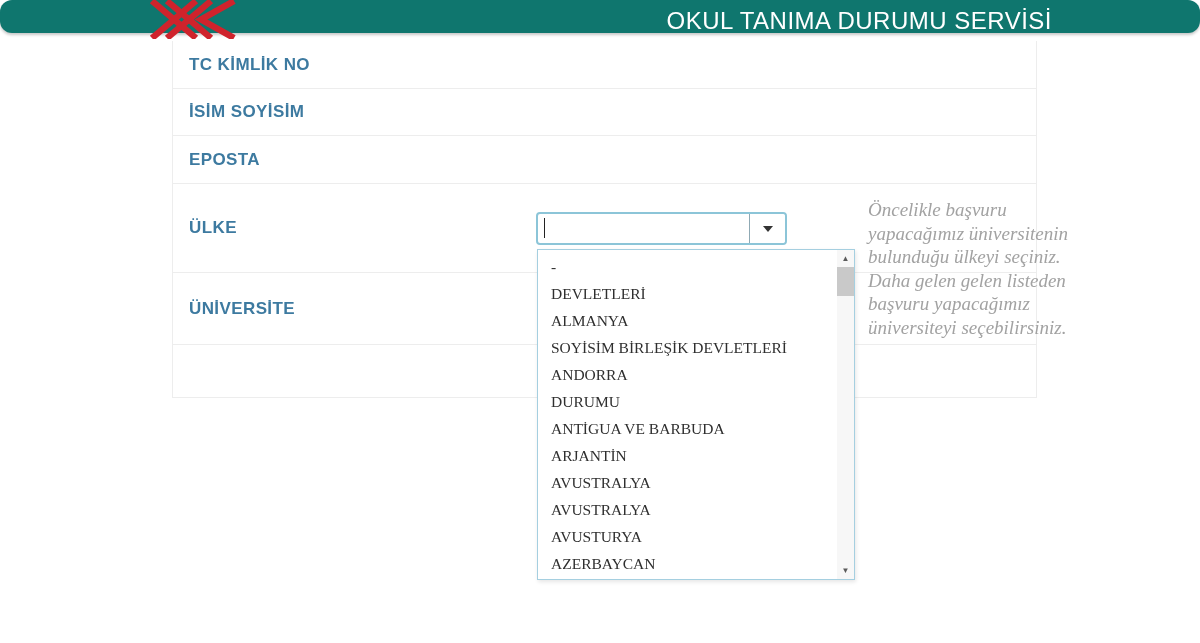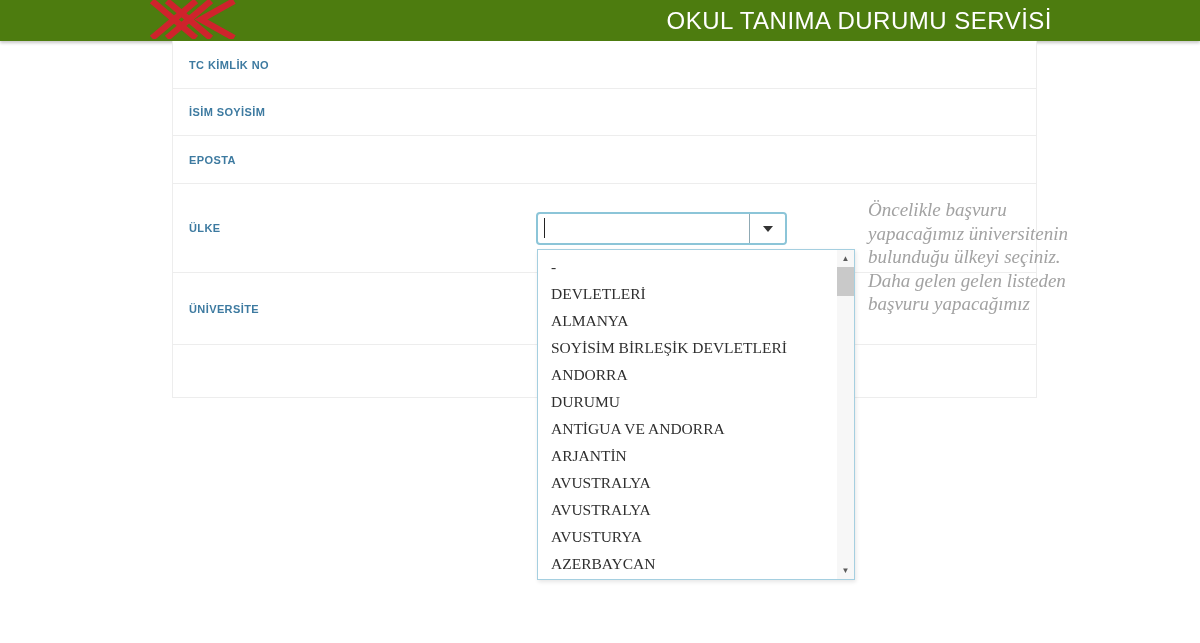--- a/index.html
+++ b/index.html
@@ -1,33 +1,33 @@
 <!DOCTYPE html>
 <html><head>
 <meta charset="utf-8">
 <style>
   * { margin:0; padding:0; box-sizing:border-box; }
   html,body { background:#fff; }
   body { font-family:"Liberation Sans", sans-serif; }
   #page { position:relative; width:1200px; height:643px; background:#fff; overflow:hidden; }
 
   
-  .header { position:absolute; left:0; top:0; width:1200px; height:41px;
-            background:#4d7c0f; box-shadow:0 2px 3px rgba(0,0,0,.22); }
+  .header { position:absolute; left:0; top:0; width:1200px; height:33px;
+            background:#0f766e; box-shadow:0 2px 3px rgba(0,0,0,.22);border-radius:12px; }
   .logo { position:absolute; left:146px; top:0; width:92px; height:39px; }
   .header-title { position:absolute; right:148px; top:0; height:41px; line-height:41px;
                   color:#ffffff; font-size:24px; font-weight:400; letter-spacing:.5px;
                   white-space:nowrap; }
 
   
   .panel { position:absolute; left:172px; top:41px; width:865px; height:357px;
            background:#fff; border-left:1px solid #ededed; border-right:1px solid #ededed; }
   .frow { position:relative; width:100%; border-bottom:1px solid #ededed;
           display:flex; align-items:center; }
-  .frow .flabel { padding-left:16px; font-size:11px; font-weight:700; color:#3d7aa0;
+  .frow .flabel { padding-left:16px; font-size:17px; font-weight:700; color:#3d7aa0;
                   letter-spacing:.4px; white-space:nowrap; }
   .r1 { height:48px; } .r2 { height:47px; } .r3 { height:48px; }
   .r4 { height:89px; } .r5 { height:72px; } .r6 { height:53px; border-bottom:1px solid #ededed; }
 
   
   .combo { position:absolute; left:363px; top:28px; width:251px; height:33px;
            background:#fff; border:2px solid #8cc5d8; border-radius:4px;
            display:flex; align-items:stretch; }
   .combo-input { flex:1; position:relative; }
   .caret { position:absolute; left:6px; top:4px; width:1px; height:20px; background:#222; }
@@ -107,31 +107,32 @@
 
     <div class="frow r6"></div>
   </div>
 
   <div class="help">
       <div class="help-line">Öncelikle başvuru</div>
       <div class="help-line">yapacağımız üniversitenin</div>
       <div class="help-line">bulunduğu ülkeyi seçiniz.</div>
       <div class="help-line">Daha gelen gelen listeden</div>
       <div class="help-line">başvuru yapacağımız</div>
+      <div class="help-line">üniversiteyi seçebilirsiniz.</div>
     </div>
 
   <div class="dropdown">
     <div class="dd-items">
         <div class="dd-item">-</div>
         <div class="dd-item">DEVLETLERİ</div>
         <div class="dd-item">ALMANYA</div>
         <div class="dd-item">SOYİSİM BİRLEŞİK DEVLETLERİ</div>
         <div class="dd-item">ANDORRA</div>
         <div class="dd-item">DURUMU</div>
-        <div class="dd-item">ANTİGUA VE ANDORRA</div>
+        <div class="dd-item">ANTİGUA VE BARBUDA</div>
         <div class="dd-item">ARJANTİN</div>
         <div class="dd-item">AVUSTRALYA</div>
         <div class="dd-item">AVUSTRALYA</div>
         <div class="dd-item">AVUSTURYA</div>
         <div class="dd-item">AZERBAYCAN</div>
       </div>
     <div class="scrollbar">
       <div class="sb-btn sb-up">▲</div>
       <div class="sb-thumb"></div>
       <div class="sb-btn sb-down">▼</div>

